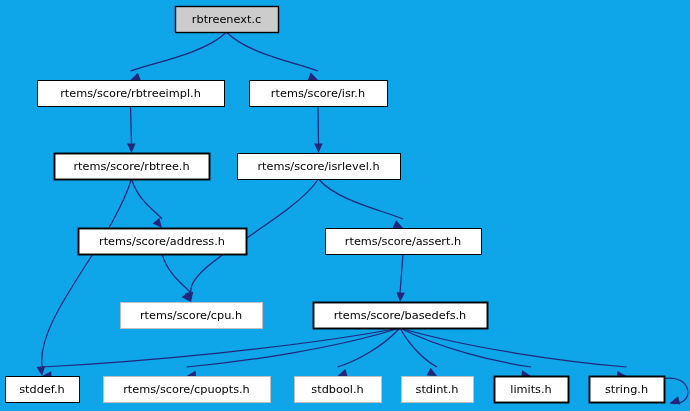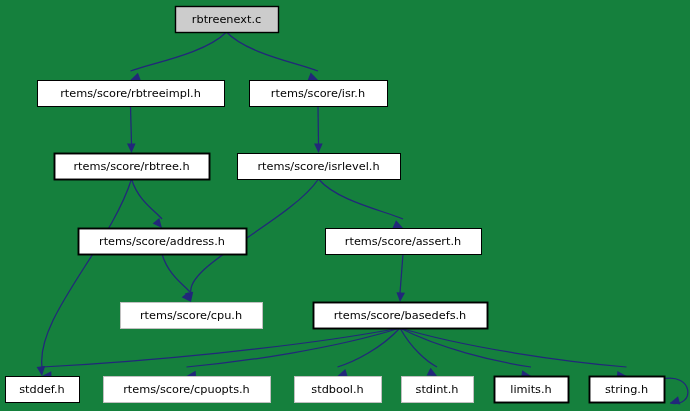--- a/index.html
+++ b/index.html
@@ -5,21 +5,21 @@
 <style>
   html, body {
     margin: 0;
     padding: 0;
     background: #ffffff;
   }
   #graph-root {
     position: relative;
     width: 690px;
     height: 411px;
-    background: #15803d;
+    background: #0ea5e9;
     font-family: "DejaVu Sans", "Liberation Sans", sans-serif;
     overflow: hidden;
   }
   svg#dep-graph {
     display: block;
     width: 690px;
     height: 411px;
   }
   .node-box {
     fill: #ffffff;

